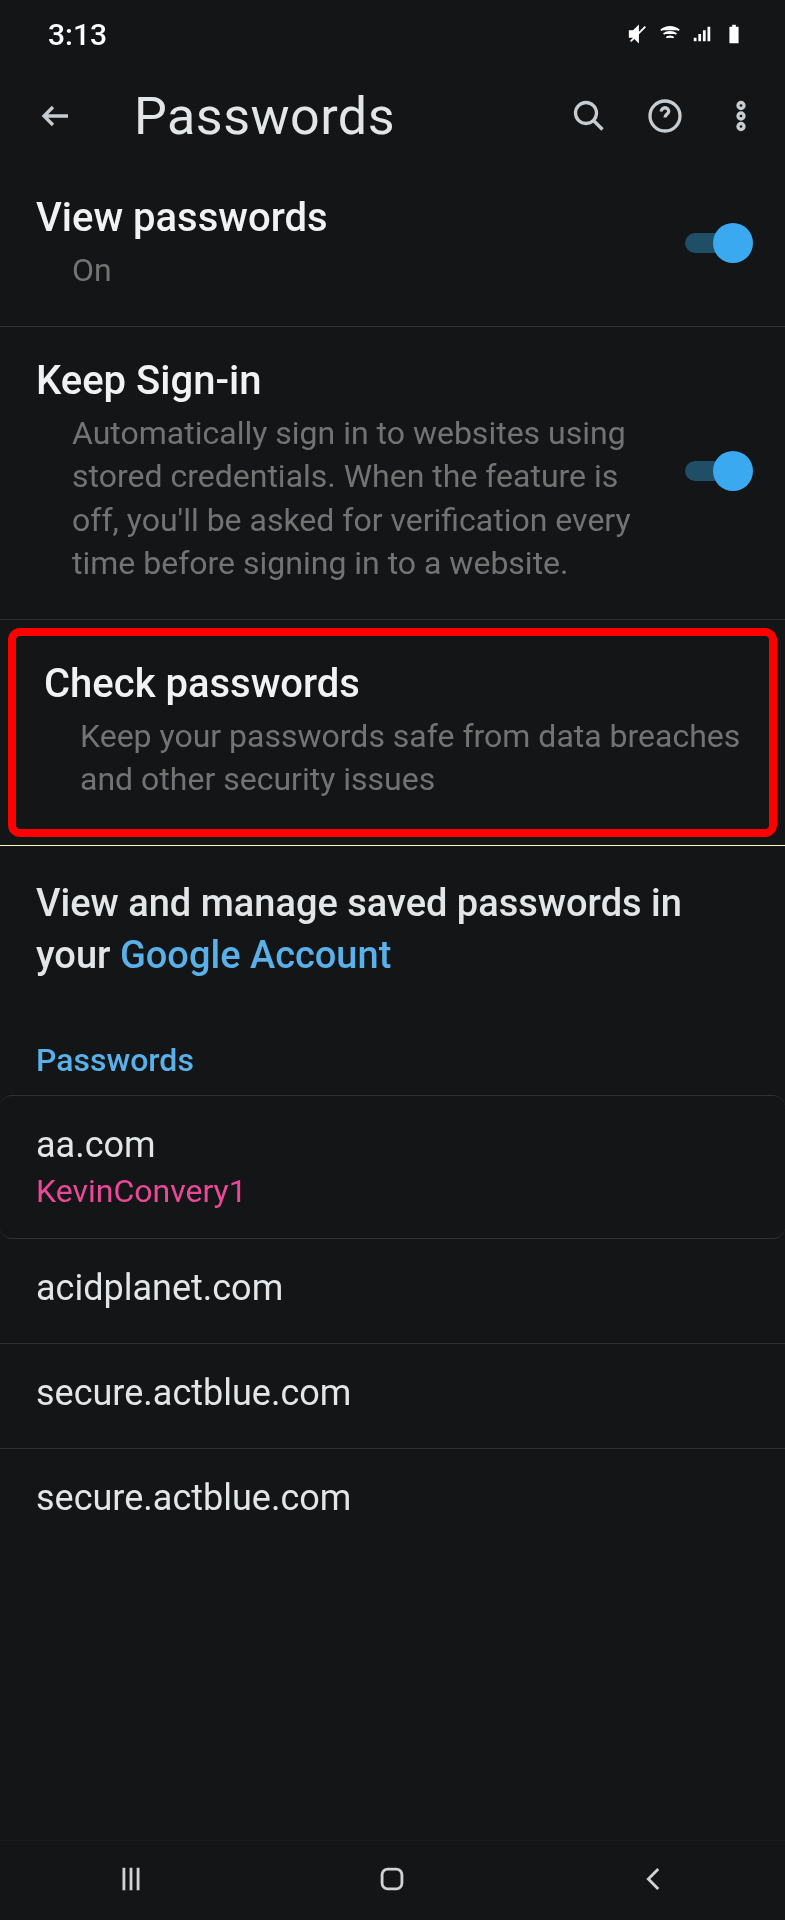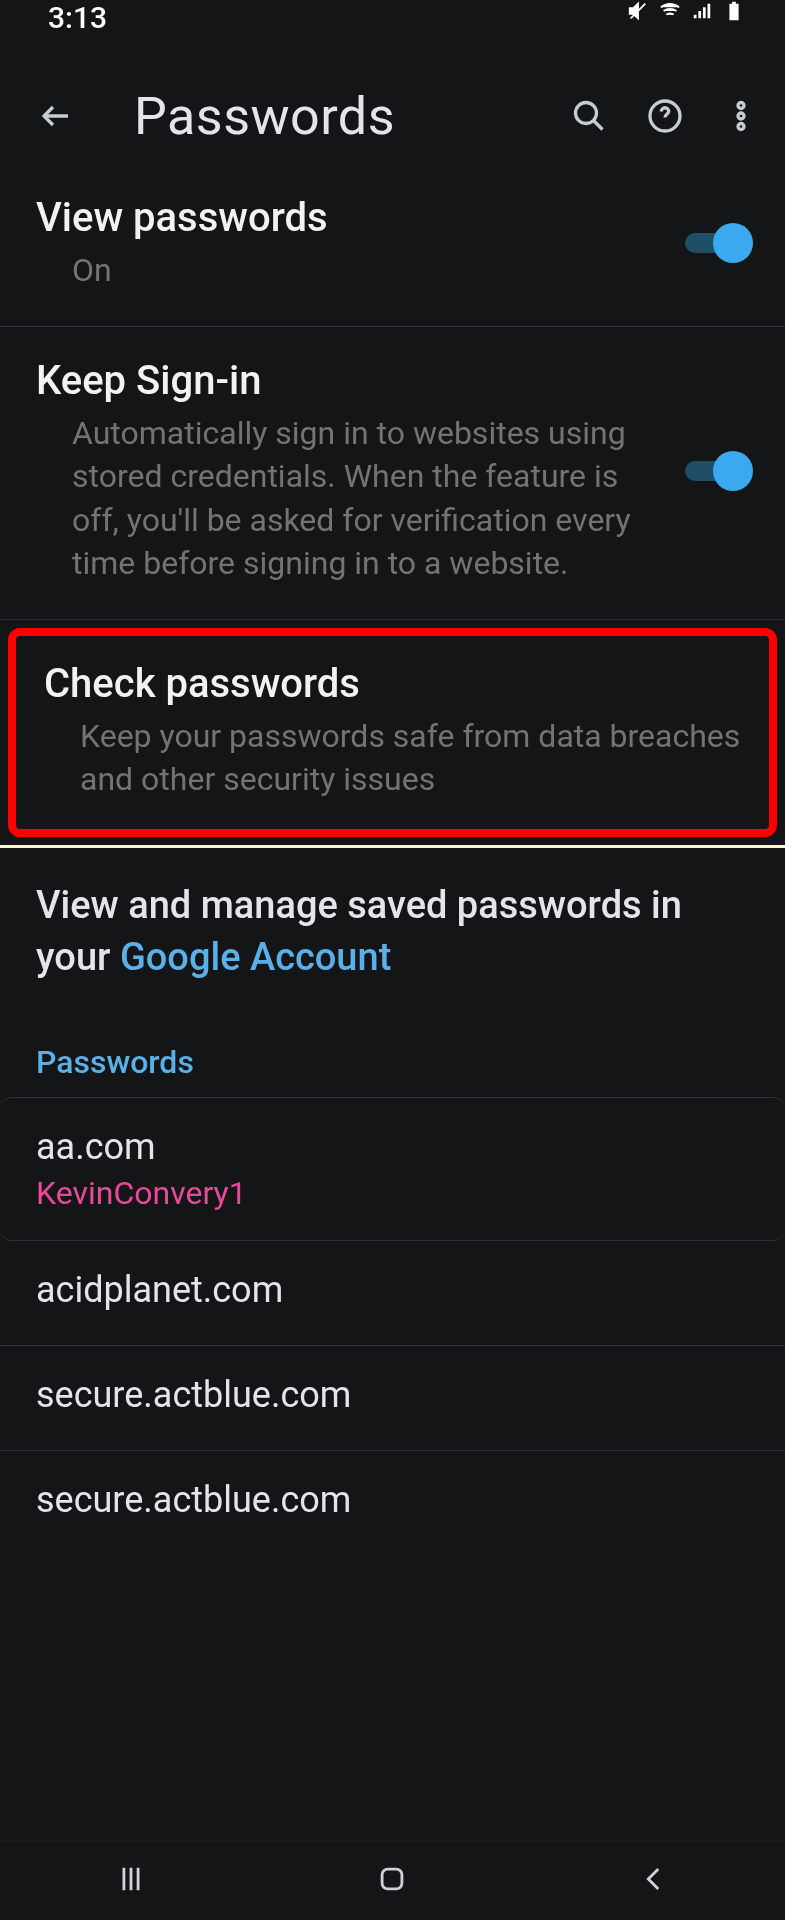--- a/index.html
+++ b/index.html
@@ -8,21 +8,21 @@
     height: 1920px;
     background: #131516;
     color: #e3e6e8;
     font-family: Roboto, "Segoe UI", Arial, sans-serif;
     overflow: hidden;
     position: relative;
   }
   .statusbar {
     height: 68px;
     display: flex;
-    align-items: flex-start;
+    align-items: center;
     justify-content: space-between;
     padding: 0 40px 0 48px;
     font-size: 30px;
     font-weight: 500;
     color: #ffffff;
   }
   .statusbar .right { display:flex; align-items:center; gap:10px; }
   .appbar {
     height: 96px;
     display: flex;
@@ -169,21 +169,21 @@
   <div class="textcol">
     <div class="title-lg">Keep Sign-in</div>
     <div class="sub">Automatically sign in to websites using stored credentials. When the feature is off, you'll be asked for verification every time before signing in to a website.</div>
   </div>
   <div class="toggle">
     <div class="track"></div>
       <div class="thumb"></div>
   </div>
 </div>
 
-<div style="border-bottom:3px solid #fef9c3; padding-bottom:8px;">
+<div style="border-bottom:1px solid #fef9c3; padding-bottom:8px;">
   <div class="highlight-box">
     <div class="title-lg">Check passwords</div>
     <div class="sub">Keep your passwords safe from data breaches and other security issues</div>
   </div>
 </div>
 
 <div class="manage">
   <div class="txt">
     <span>View and manage saved passwords in your </span><span class="link">Google Account</span>
   </div>

